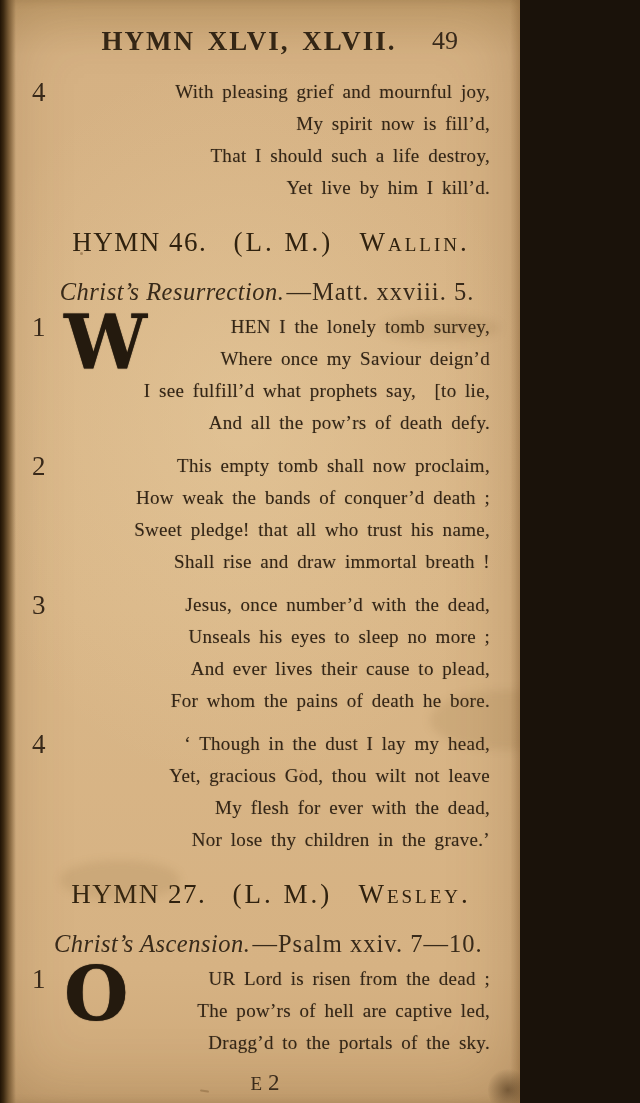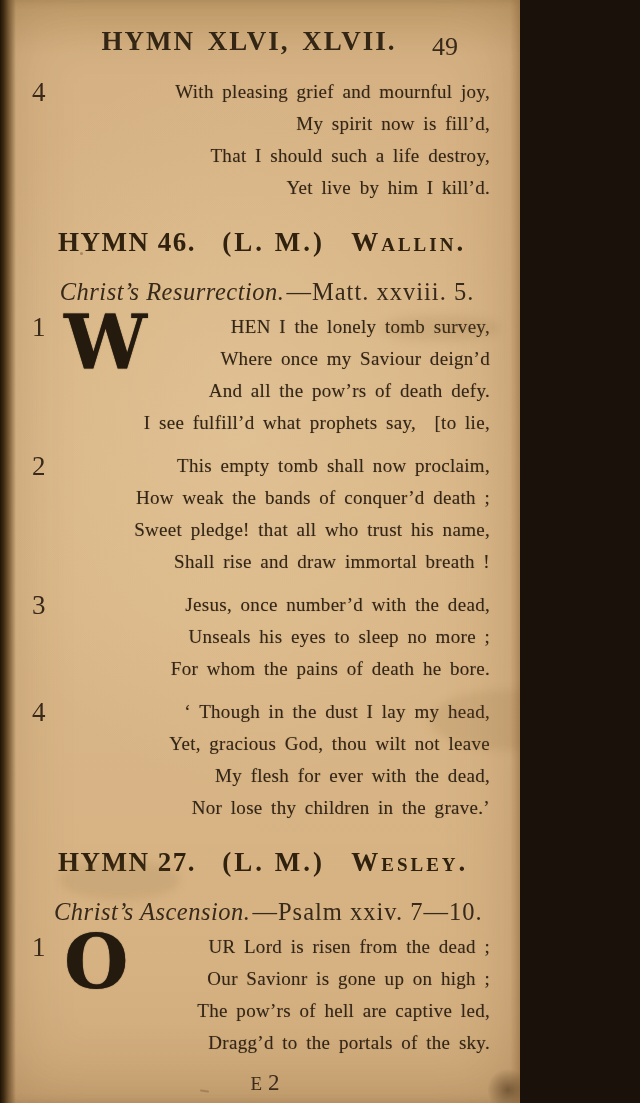--- a/index.html
+++ b/index.html
@@ -40,42 +40,42 @@
   .content{position:relative;padding:26px 30px 0 64px;}
 
   
   .running-head{position:relative;height:34px;margin-bottom:16px;}
   .rh-title{
     display:block;text-align:center;font-weight:bold;font-size:27px;
     letter-spacing:2px;word-spacing:4px;color:#3022133;
     color:#33251588; color:#342615;
     transform:translateX(-28px);
   }
-  .rh-page{position:absolute;right:32px;top:6px;font-size:26px;color:#38291a;}
+  .rh-page{position:absolute;right:32px;top:0;font-size:26px;color:#38291a;}
 
   
   .stanza{position:relative;margin:0 0 11px 0;}
   .vnum{position:absolute;left:-32px;top:1px;font-size:27px;color:#38291a;}
   .line{
     font-size:19px;line-height:32px;white-space:nowrap;
     word-spacing:3.5px;letter-spacing:.3px;
     text-shadow:0 0 1px rgba(52,39,24,.35);
     text-align:right;
   }
   .line.indent{text-indent:28px;}
   .dropcap{
     float:left;font-family:"DejaVu Serif", serif;font-weight:bold;
     font-size:74px;line-height:58px;height:60px;
     padding:2px 8px 0 0;color:#241a0e;
     text-shadow:0 0 1px rgba(30,20,10,.8);
   }
 
   
   .hymn-heading{
-    margin:23px 0 0 0;text-align:left;font-size:27px;font-weight:bold;
+    margin:23px 0 0 0;text-align:center;font-size:27px;font-weight:normal;
     letter-spacing:1.5px;color:#30220f;transform:translateX(-6px);
     height:34px;
   }
   .hymn-heading .hnum{margin-right:18px;}
   .hymn-heading .hmeter{margin-right:18px;letter-spacing:3px;}
   .hymn-heading .hauthor{font-variant:small-caps;letter-spacing:3px;}
   .subtitle{
     margin:17px 0 3px 0;text-align:center;font-size:24.5px;color:#382a1a;
     transform:translateX(-10px);height:30px;white-space:nowrap;
   }
@@ -115,34 +115,35 @@
         <span class="hauthor">Wallin.</span>
       </h2>
       <p class="subtitle">
         <i>Christ’s Resurrection.</i><span class="ref">—Matt. xxviii. 5.</span>
       </p>
       <div class="stanza">
           <span class="vnum">1</span>
           <span class="dropcap">W</span>
           <div class="line">HEN I the lonely tomb survey,</div>
           <div class="line indent">Where once my Saviour deign’d</div>
+          <div class="line">I see fulfill’d what prophets say,  [to lie,</div>
           <div class="line">And all the pow’rs of death defy.</div>
-          <div class="line">I see fulfill’d what prophets say,  [to lie,</div>
         </div>
       <div class="stanza">
           <span class="vnum">2</span>
           <div class="line">This empty tomb shall now proclaim,</div>
           <div class="line">How weak the bands of conquer’d death ;</div>
           <div class="line">Sweet pledge! that all who trust his name,</div>
           <div class="line">Shall rise and draw immortal breath !</div>
         </div>
       <div class="stanza">
           <span class="vnum">3</span>
           <div class="line">Jesus, once number’d with the dead,</div>
           <div class="line">Unseals his eyes to sleep no more ;</div>
+          <div class="line">And ever lives their cause to plead,</div>
           <div class="line">For whom the pains of death he bore.</div>
         </div>
       <div class="stanza">
           <span class="vnum">4</span>
           <div class="line">‘ Though in the dust I lay my head,</div>
           <div class="line">Yet, gracious God, thou wilt not leave</div>
           <div class="line">My flesh for ever with the dead,</div>
           <div class="line">Nor lose thy children in the grave.’</div>
         </div>
     </section>
@@ -153,21 +154,20 @@
         <span class="hmeter">(L. M.)</span>
         <span class="hauthor">Wesley.</span>
       </h2>
       <p class="subtitle">
         <i>Christ’s Ascension.</i><span class="ref">—Psalm xxiv. 7—10.</span>
       </p>
       <div class="stanza">
           <span class="vnum">1</span>
           <span class="dropcap">O</span>
           <div class="line">UR Lord is risen from the dead ;</div>
-          <div class="line indent">Our Savionr is gone up on high ;</div>
           <div class="line">The pow’rs of hell are captive led,</div>
           <div class="line">Dragg’d to the portals of the sky.</div>
         </div>
     </section>
 
     <div class="signature">
       <span class="sig-letter">E</span>
       <span class="sig-number">2</span>
     </div>
 

